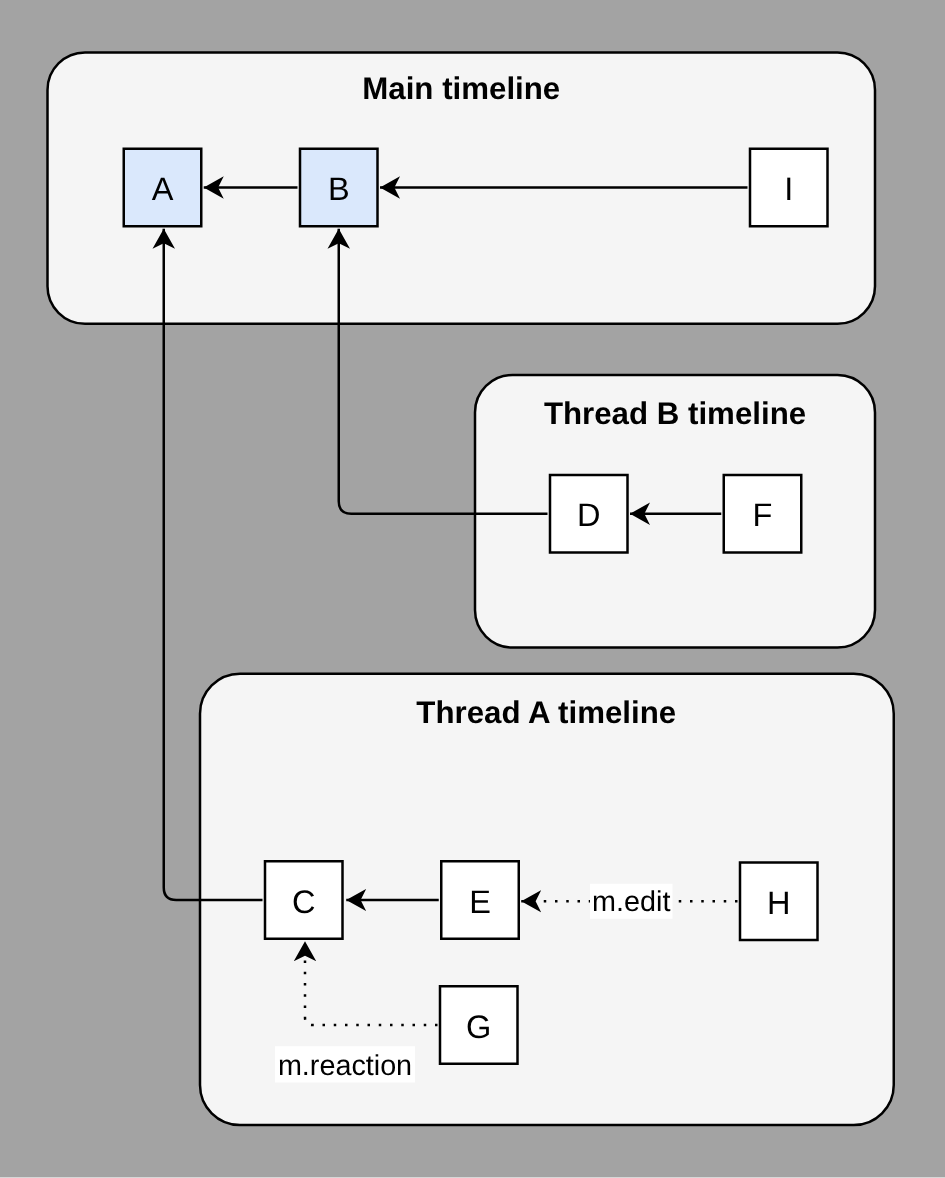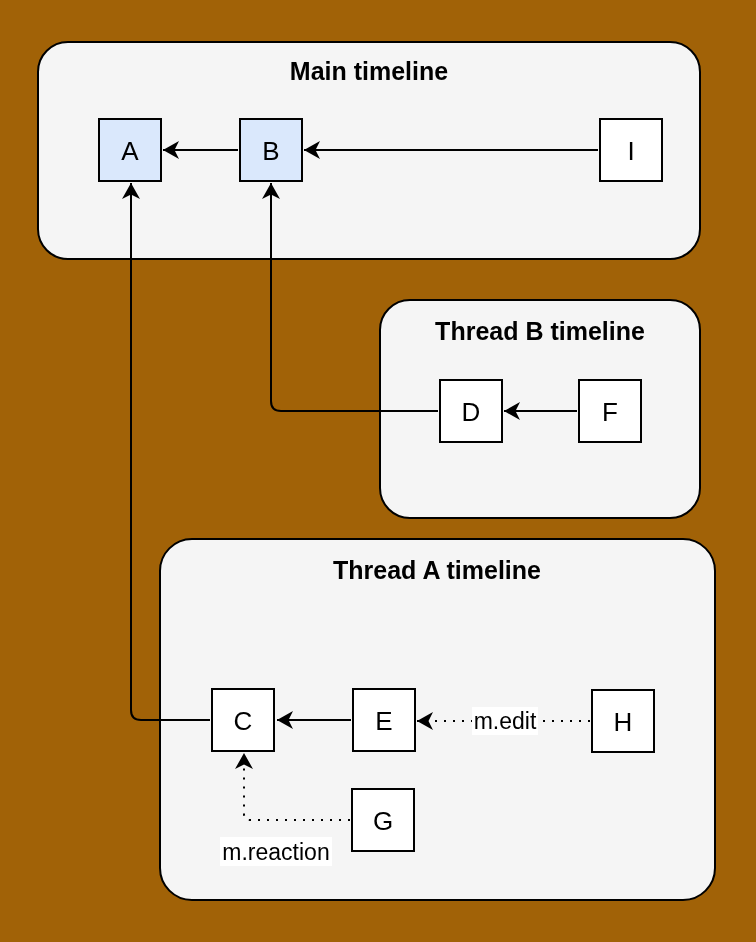--- a/index.html
+++ b/index.html
@@ -5,21 +5,21 @@
   html, body {
     margin: 0;
     padding: 0;
     background: #ffffff;
     font-family: "Liberation Sans", sans-serif;
   }
   .canvas-wrap {
     width: 756px;
     height: 942px;
     position: relative;
-    background: #a16207;
+    background: #a3a3a3;
   }
   svg text {
     font-family: "Liberation Sans", sans-serif;
     fill: #000000;
   }
   .container {
     fill: #f5f5f5;
     stroke: #000000;
     stroke-width: 2;
   }

